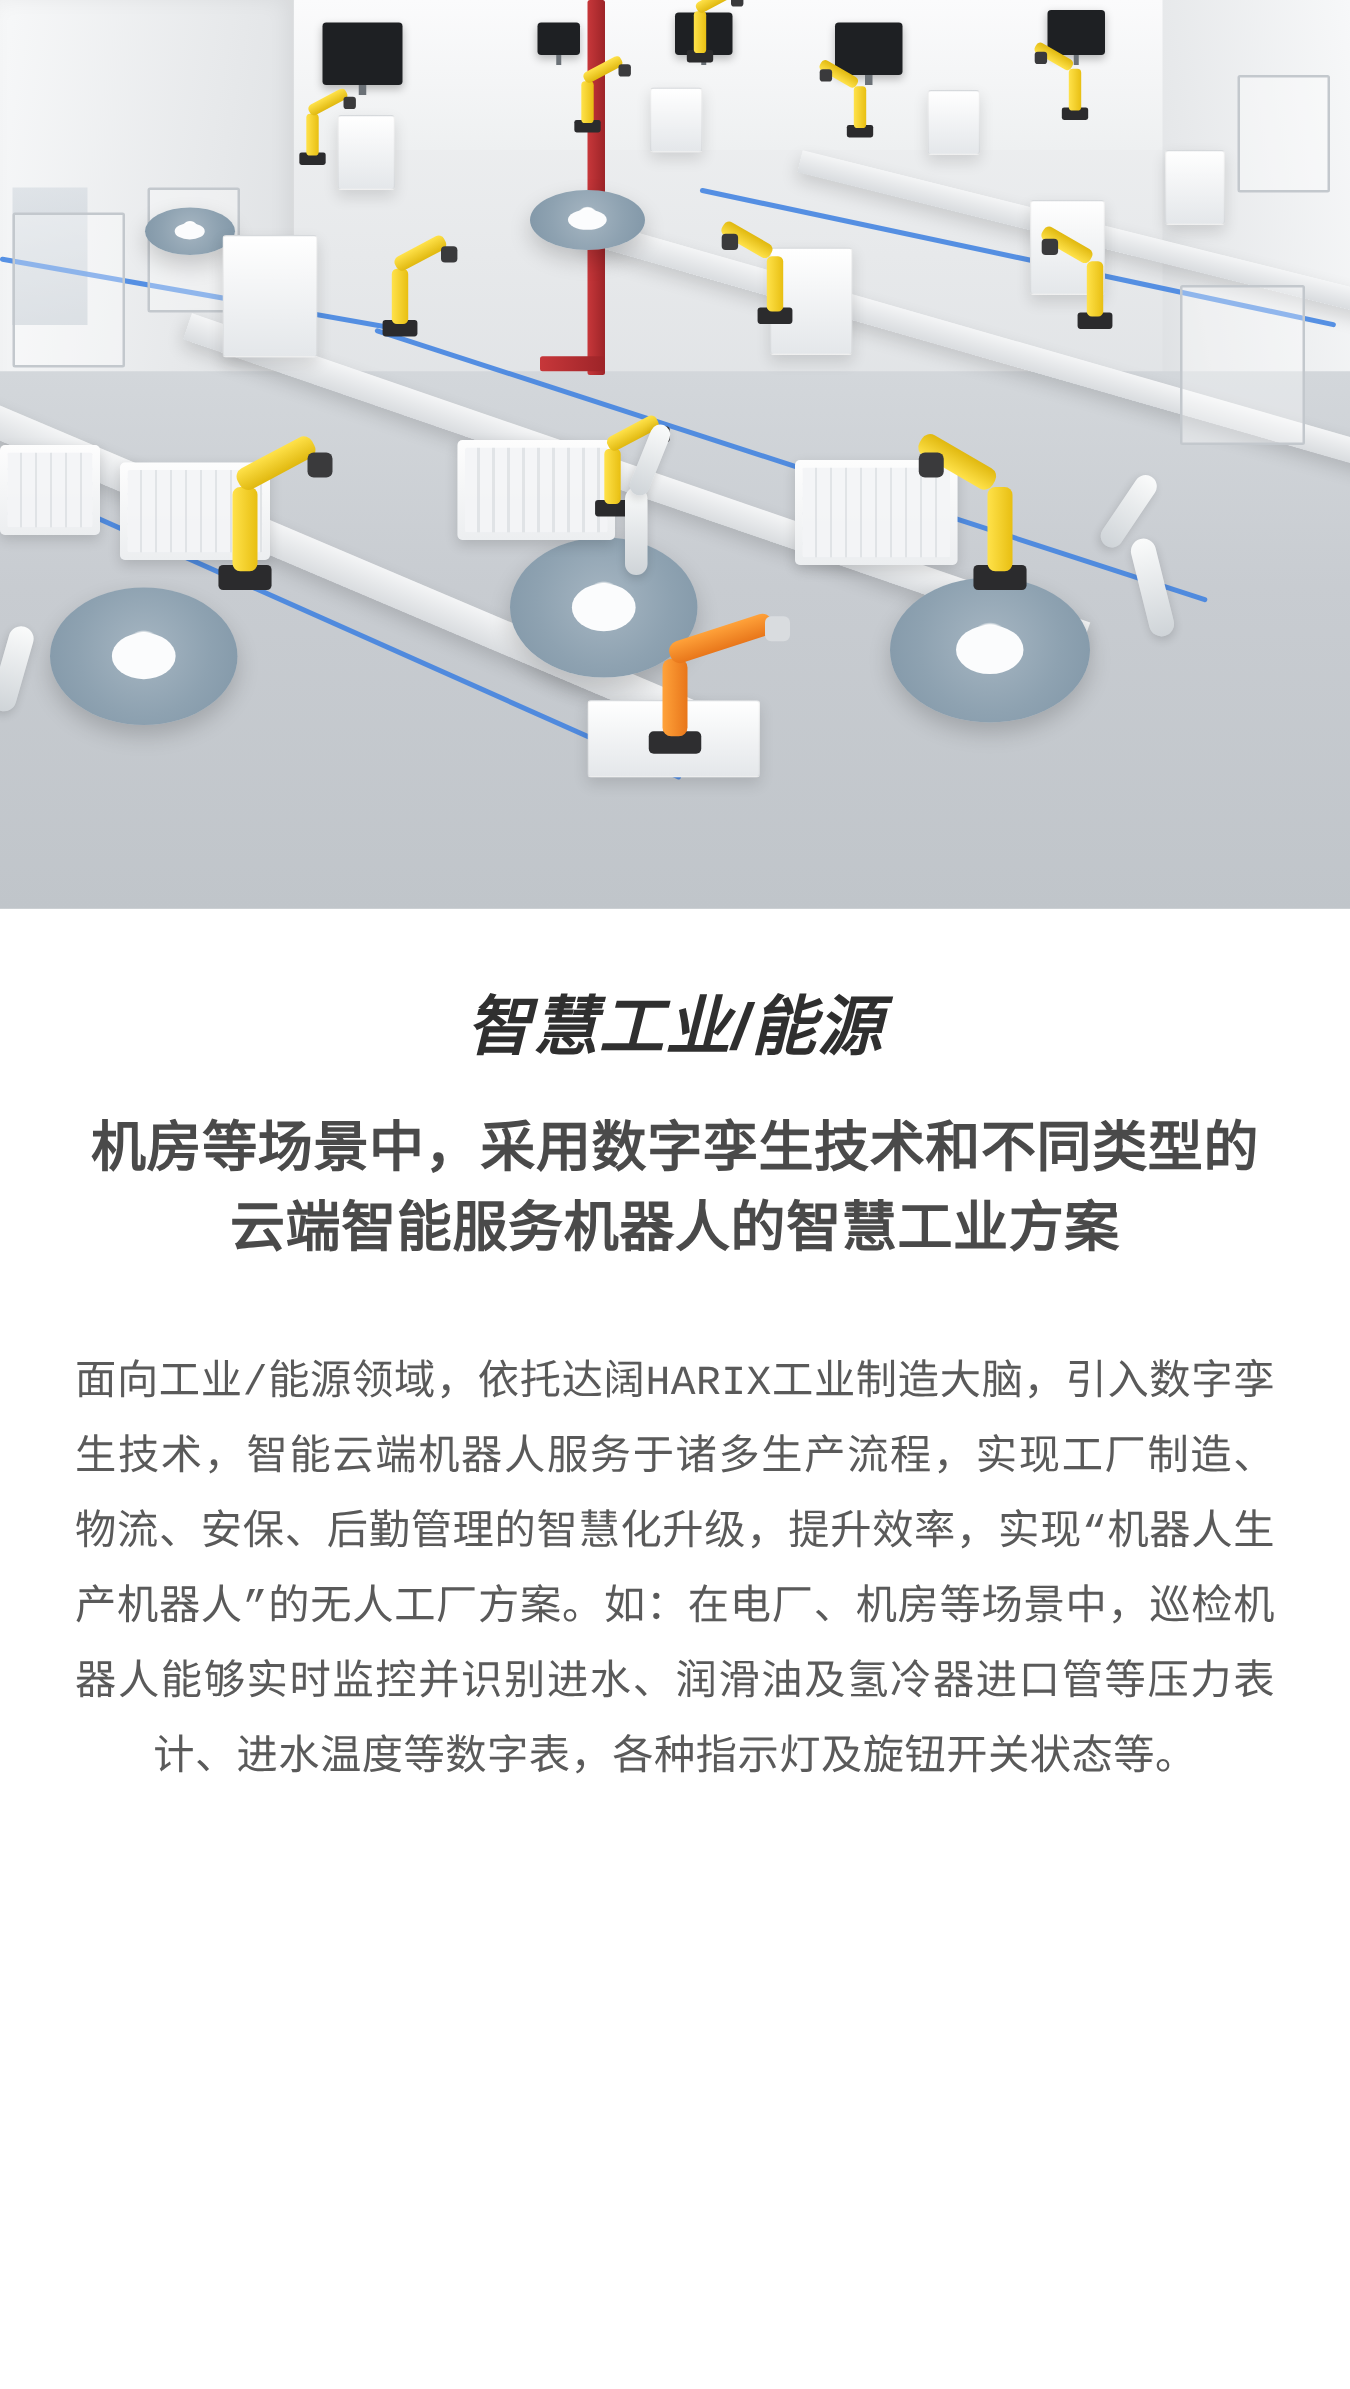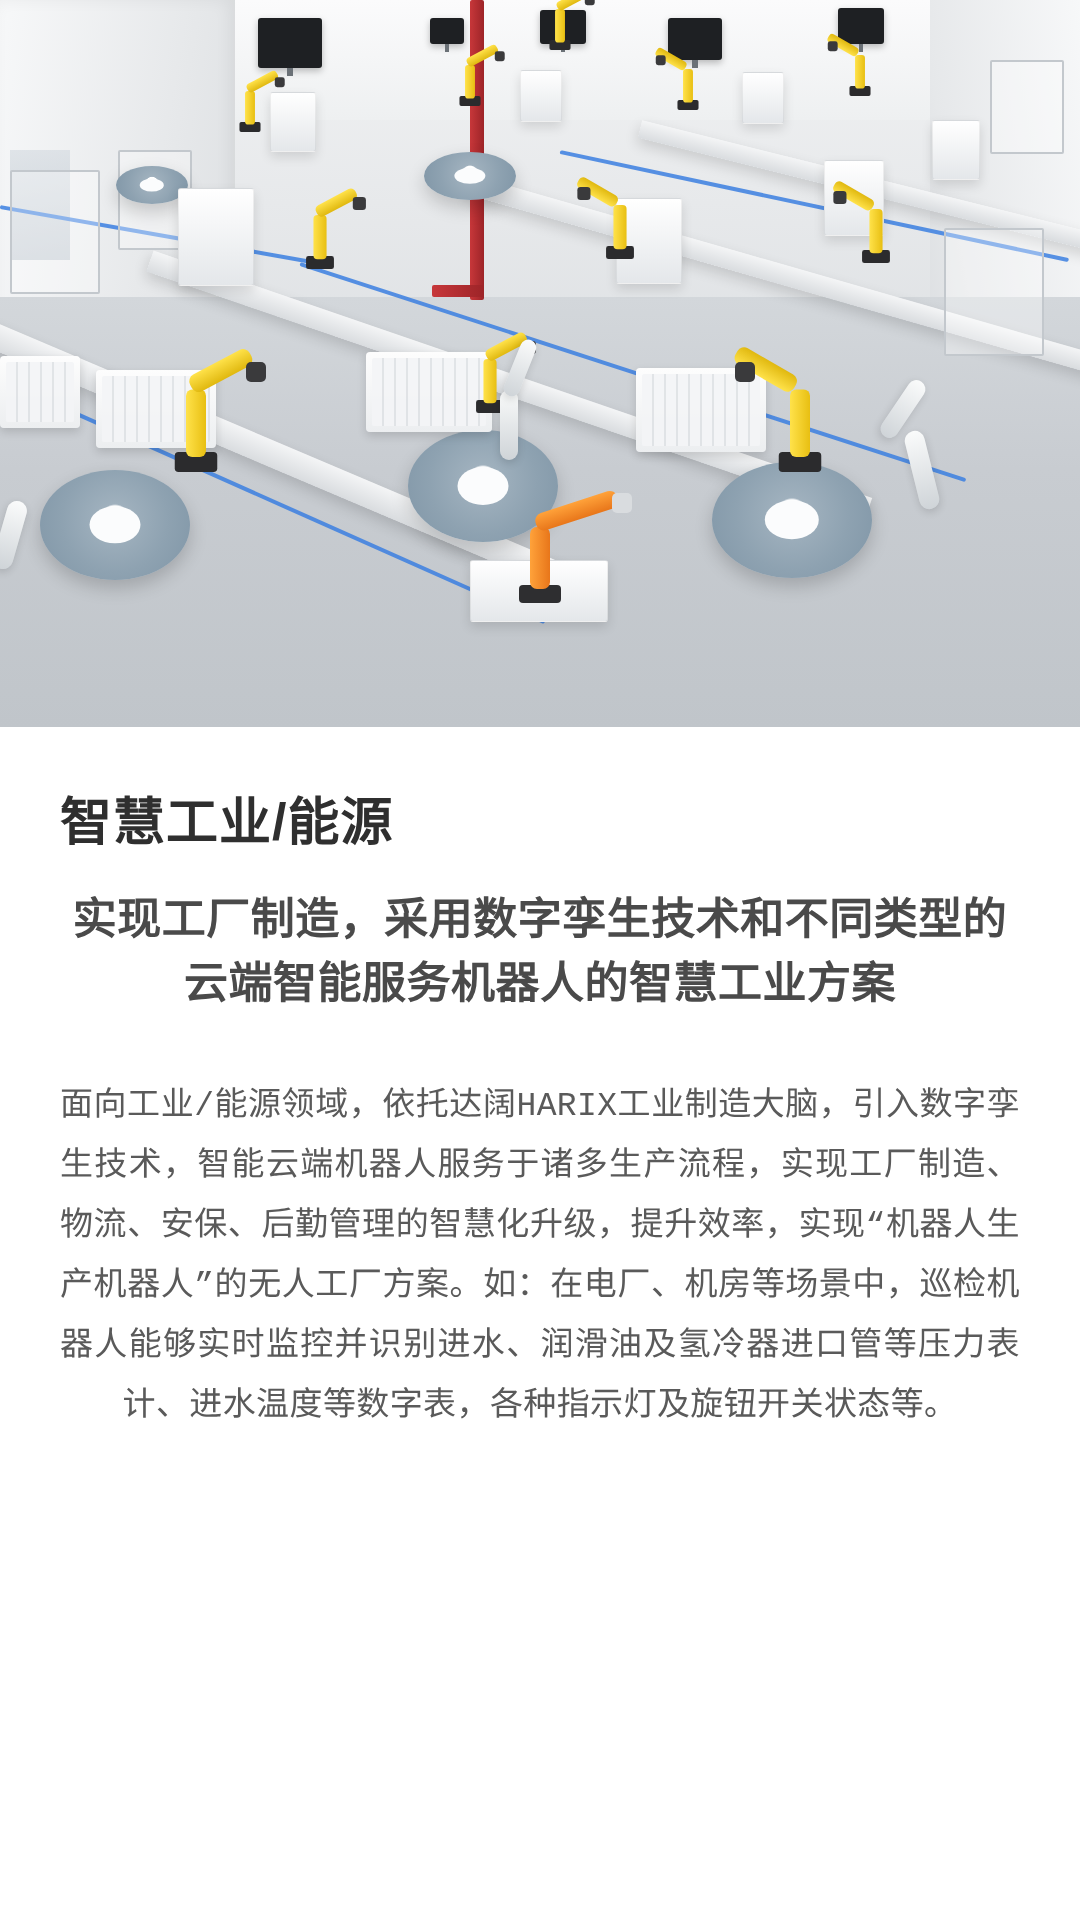--- a/index.html
+++ b/index.html
@@ -260,26 +260,28 @@
   }
 
   
   .content {
     flex: 1;
     padding: 64px 60px 40px 60px;
     box-sizing: border-box;
     background: #ffffff;
   }
   .title {
+    text-align: center;
     font-size: 52px;
     font-weight: 700;
     color: #2f2f2f;
     letter-spacing: 1px;
     margin: 0 0 34px 0;
     line-height: 1.2;
+    font-style: italic;
   }
   .subtitle {
     text-align: center;
     font-size: 44px;
     font-weight: 700;
     color: #4a4a4a;
     line-height: 1.45;
     margin: 0 0 62px 0;
     letter-spacing: 0.5px;
   }
@@ -434,18 +436,18 @@
       </div>
       <div class="cobot" style="left:0px; top:500px;">
         <div class="cb-seg" style="width:20px;height:70px;left:0;top:0;transform:rotate(16deg);"></div>
       </div>
     </div>
   </div>
 
   <div class="content">
     <h1 class="title">智慧工业/能源</h1>
 
-    <h2 class="subtitle">实现工厂制造，采用数字孪生技术和不同类型的云端智能服务机器人的智慧工业方案</h2>
+    <h2 class="subtitle">机房等场景中，采用数字孪生技术和不同类型的云端智能服务机器人的智慧工业方案</h2>
 
     <p class="body-text">面向工业/能源领域，依托达阔HARIX工业制造大脑，引入数字孪生技术，智能云端机器人服务于诸多生产流程，实现工厂制造、物流、安保、后勤管理的智慧化升级，提升效率，实现“机器人生产机器人”的无人工厂方案。如：在电厂、机房等场景中，巡检机器人能够实时监控并识别进水、润滑油及氢冷器进口管等压力表计、进水温度等数字表，各种指示灯及旋钮开关状态等。</p>
   </div>
 
 </div>
 
 </body></html>

